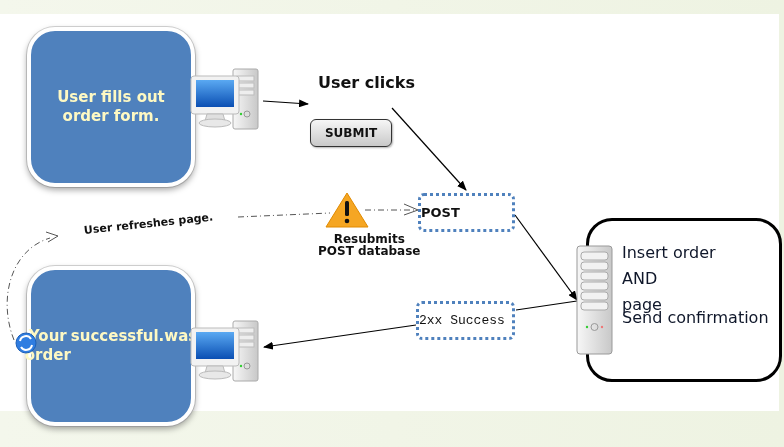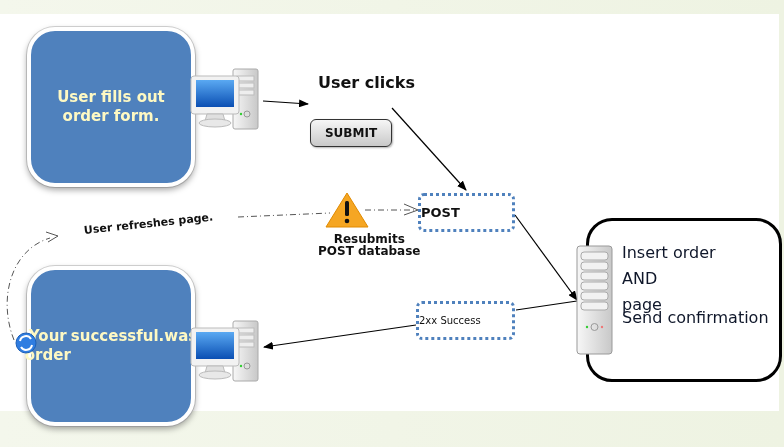--- a/index.html
+++ b/index.html
@@ -123,21 +123,21 @@
   </g>
 </svg>
 
 <div class="lbl" style="left:318px;top:73px;font-size:16px;">User clicks</div>
 <div class="submit">SUBMIT</div>
 
 <div class="dotted" style="left:418px;top:193px;width:91px;height:33px;">
   <span>POST</span>
 </div>
 <div class="dotted" style="left:416px;top:301px;width:93px;height:33px;">
-  <span style="font-weight:normal;font-size:10px;">2xx Success</span>
+  <span style="font-weight:normal;font-size:13px;font-family:Liberation Mono, monospace;">2xx Success</span>
 </div>
 
 <div class="lbl" style="left:318px;top:233px;text-align:center;font-size:12px;line-height:12px;">
   <div>Resubmits</div>
   <div>POST database</div>
 </div>
 
 <div class="lbl" style="left:84px;top:224px;font-size:11px;transform:rotate(-6deg);transform-origin:left center;">User refreshes page.</div>
 
 </body></html>

